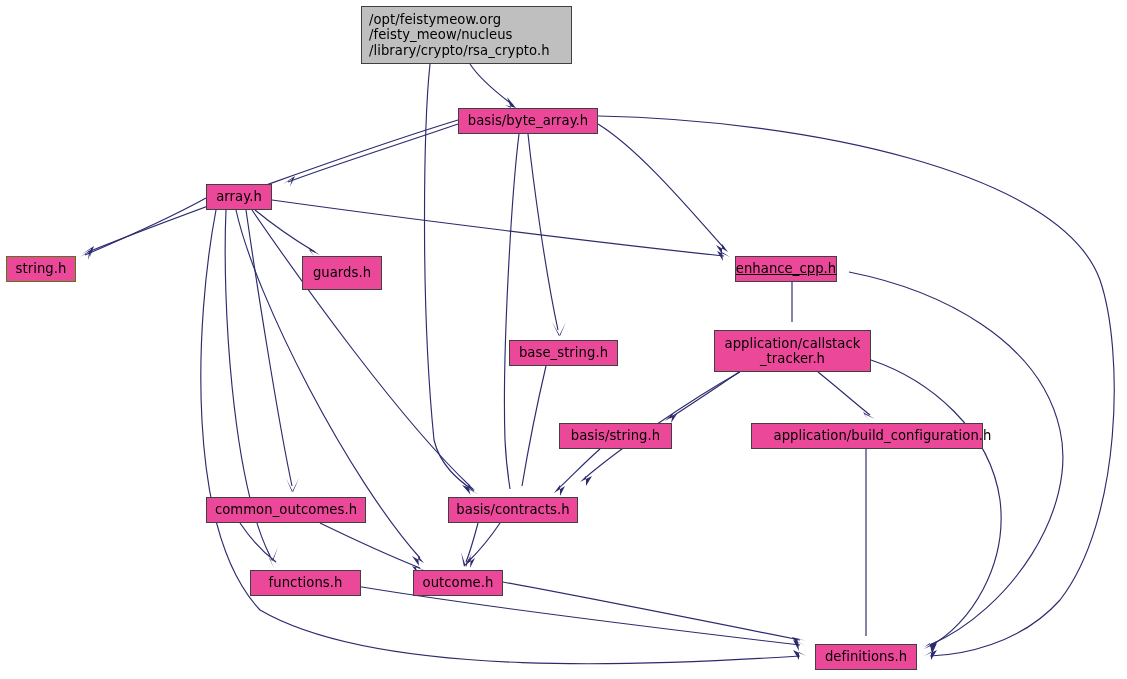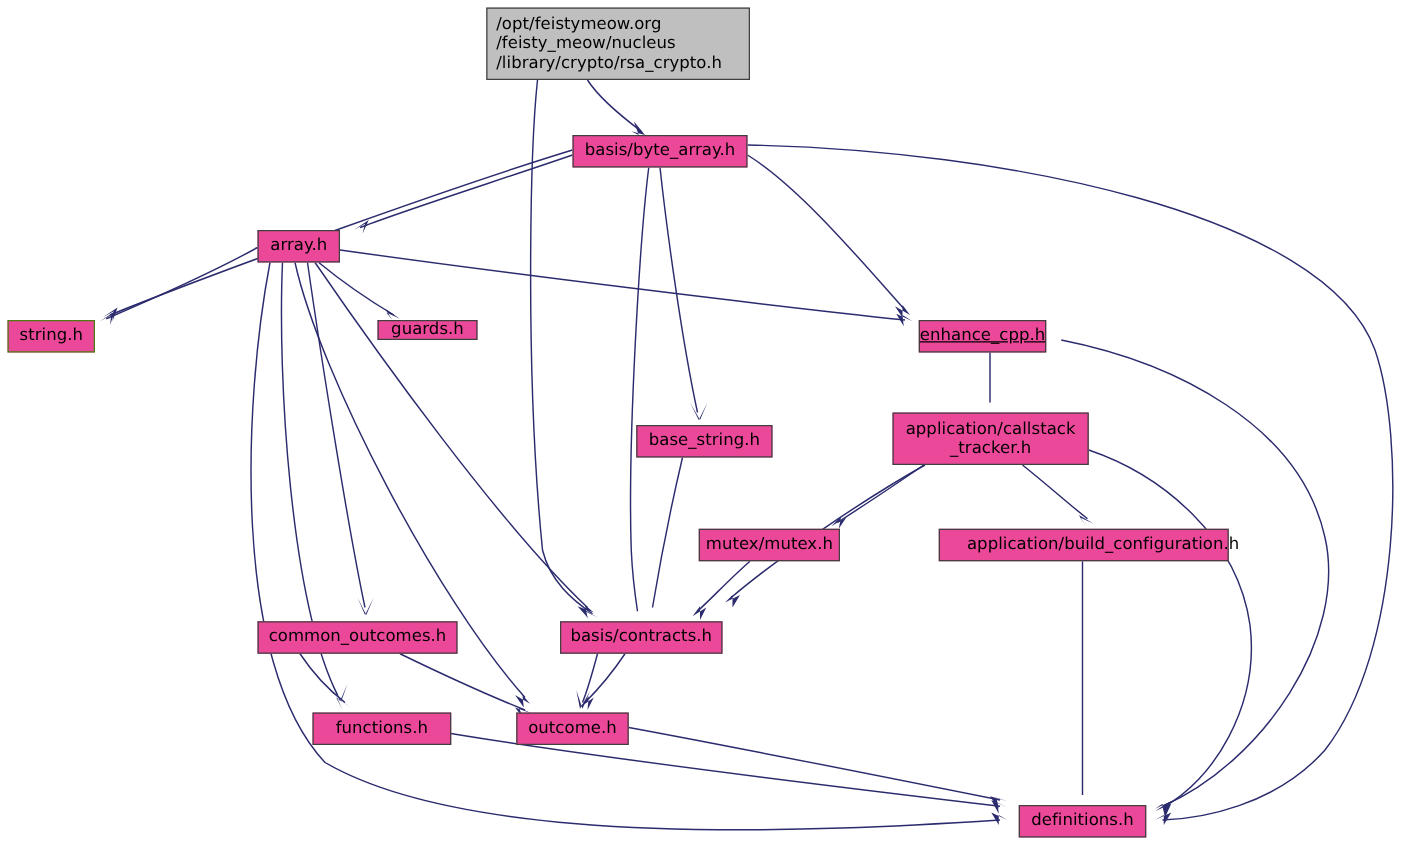--- a/index.html
+++ b/index.html
@@ -124,32 +124,32 @@
       <polygon class="arrow-head" points="464,566 475,558 470,568 471,557"></polygon>
       <path class="edge-path" d="M 478,523 C 474,538 470,552 466,562"></path>
       <polygon class="arrow-head" points="464,567 461,552 466,567 472,553"></polygon>
       <path class="edge-path" d="M 344,584 C 460,604 690,632 800,645"></path>
       <polygon class="arrow-head" points="806,646 793,640 799,651 798,642"></polygon>
       <path class="edge-path" d="M 503,582 C 590,598 710,622 800,640"></path>
       <polygon class="arrow-head" points="806,641 792,637 799,647 797,638"></polygon>
     </svg>
 
   <div id="node-layer">
-      <div class="node root" style="left: 361px; top: 6px; width: 211px; height: 58px; margin-left: 28px;">/opt/feistymeow.org
+      <div class="node root" style="left: 361px; top: 6px; width: 211px; height: 58px;">/opt/feistymeow.org
 /feisty_meow/nucleus
 /library/crypto/rsa_crypto.h</div>
       <div class="node" style="left: 458px; top: 108px; width: 140px; height: 26px;">basis/byte_array.h</div>
       <div class="node" style="left: 206px; top: 184px; width: 66px; height: 26px;">array.h</div>
       <div class="node system" style="left: 6px; top: 256px; width: 70px; height: 26px;">string.h</div>
-      <div class="node" style="left: 302px; top: 256px; width: 80px; height: 16px;">guards.h</div>
+      <div class="node" style="left: 302px; top: 256px; width: 80px; height: 34px;">guards.h</div>
       <div class="node" style="left: 735px; top: 256px; width: 102px; height: 26px; text-decoration: underline;">enhance_cpp.h</div>
       <div class="node" style="left: 509px; top: 340px; width: 109px; height: 26px;">base_string.h</div>
       <div class="node" style="left: 714px; top: 330px; width: 157px; height: 42px;">application/callstack
 _tracker.h</div>
-      <div class="node" style="left: 559px; top: 423px; width: 113px; height: 26px;">mutex/mutex.h</div>
+      <div class="node" style="left: 559px; top: 423px; width: 113px; height: 26px;">basis/string.h</div>
       <div class="node" style="left: 751px; top: 423px; width: 232px; height: 26px; padding-left: 31px;">application/build_configuration.h</div>
       <div class="node" style="left: 206px; top: 497px; width: 160px; height: 26px;">common_outcomes.h</div>
       <div class="node" style="left: 448px; top: 497px; width: 130px; height: 26px;">basis/contracts.h</div>
       <div class="node" style="left: 250px; top: 570px; width: 111px; height: 26px;">functions.h</div>
       <div class="node" style="left: 413px; top: 570px; width: 90px; height: 26px;">outcome.h</div>
       <div class="node" style="left: 815px; top: 644px; width: 102px; height: 26px;">definitions.h</div>
     </div>
 
 </div>
 

